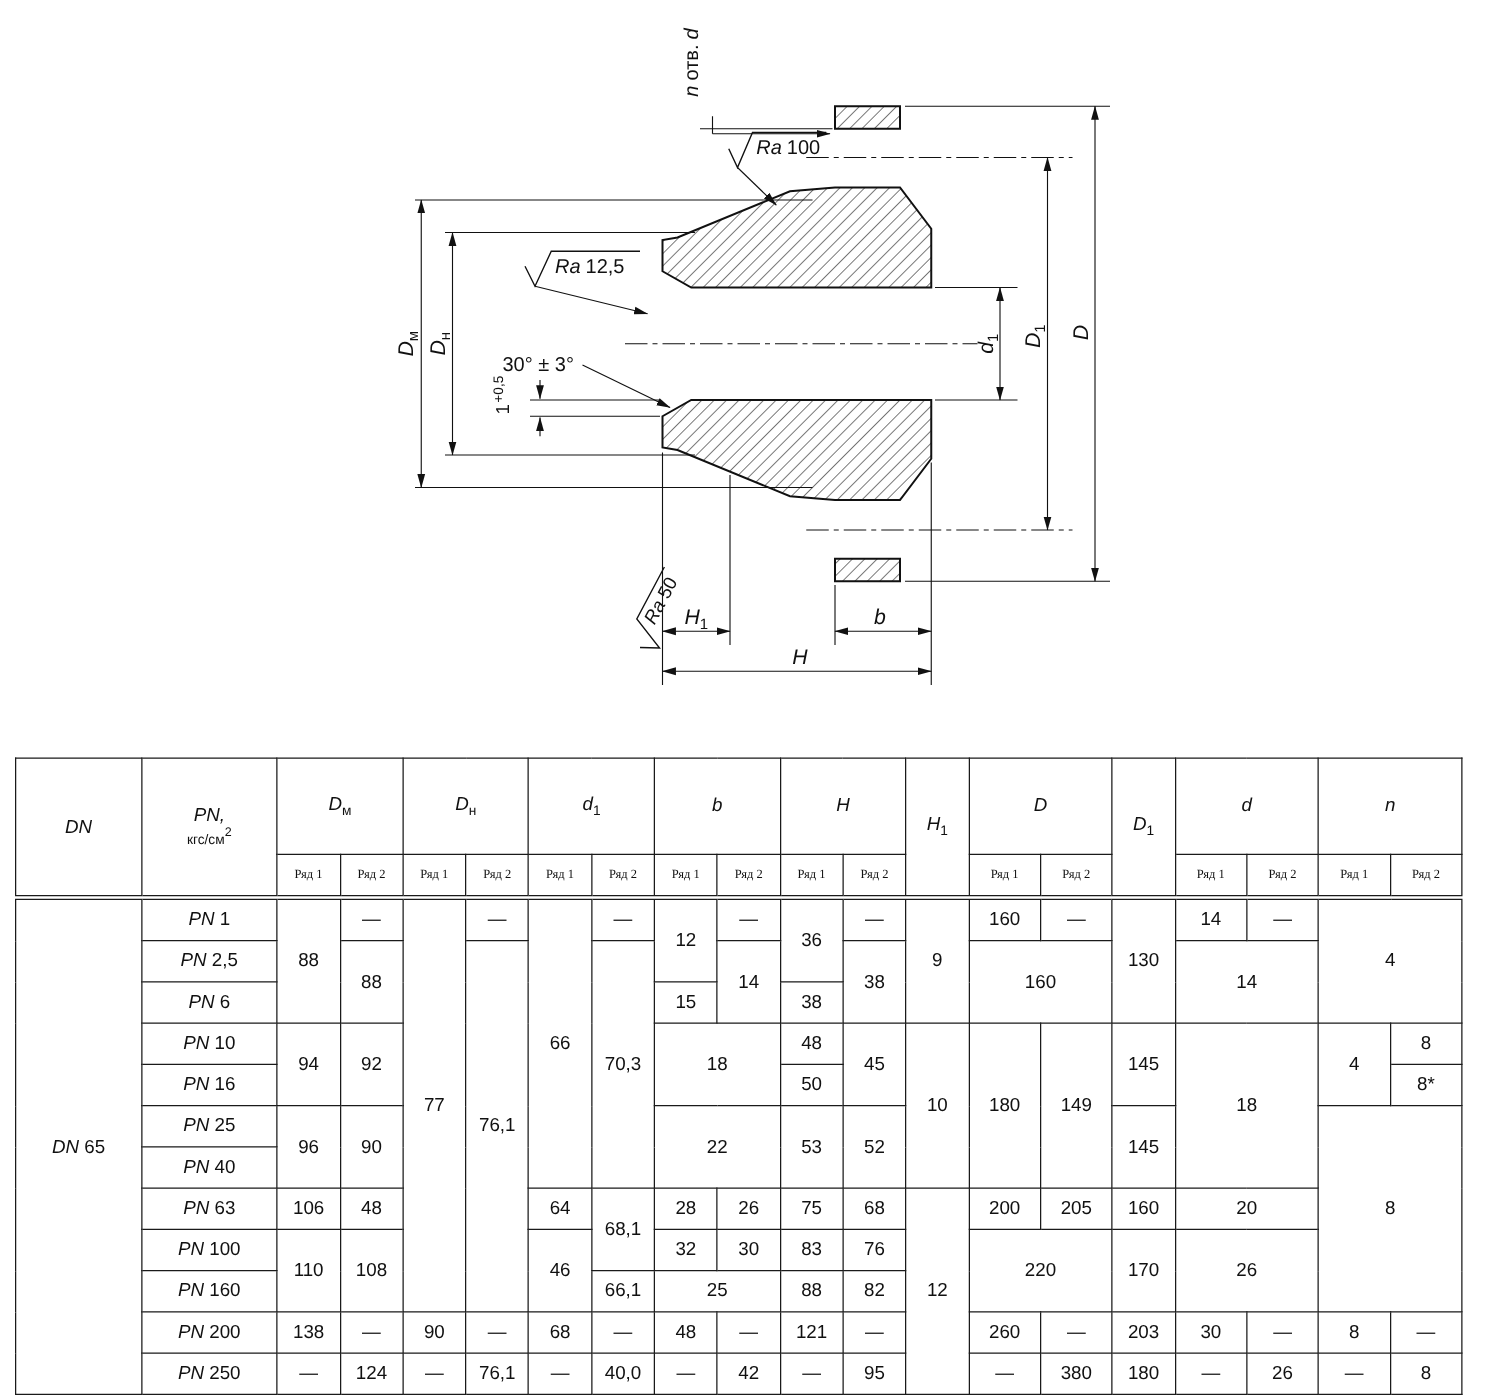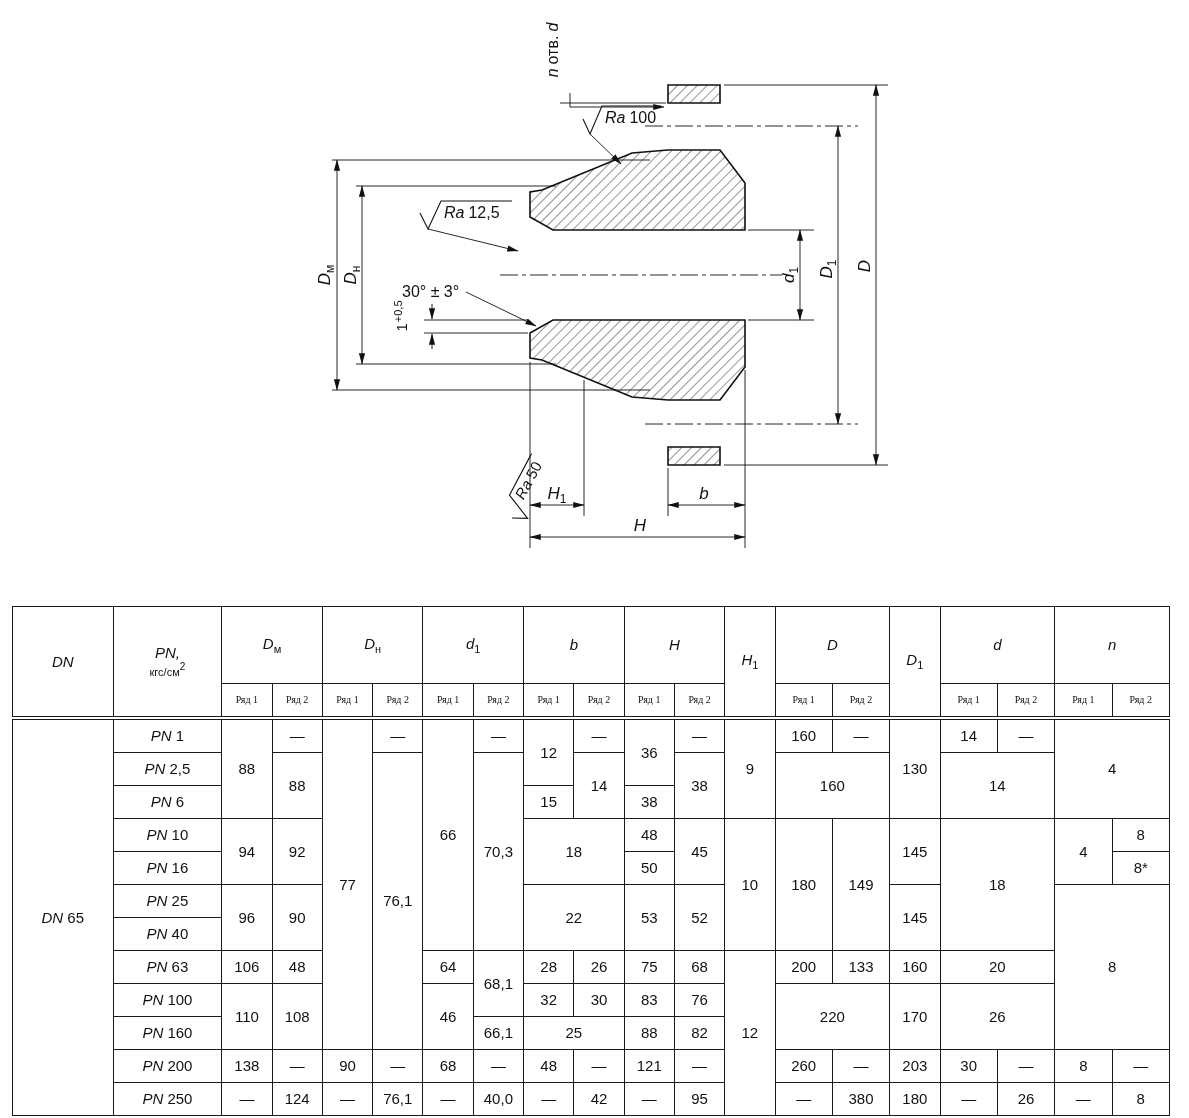--- a/index.html
+++ b/index.html
@@ -257,21 +257,21 @@
             <td>106</td>
             <td>48</td>
             <td>64</td>
             <td rowspan="2">68,1</td>
             <td>28</td>
             <td>26</td>
             <td>75</td>
             <td>68</td>
             <td rowspan="5">12</td>
             <td>200</td>
-            <td>133</td>
+            <td>205</td>
             <td>160</td>
             <td colspan="2">20</td>
           </tr>
           <tr>
             <td><i>PN</i> 100</td>
             <td rowspan="2">110</td>
             <td rowspan="2">108</td>
             <td rowspan="2">46</td>
             <td>32</td>
             <td>30</td>

